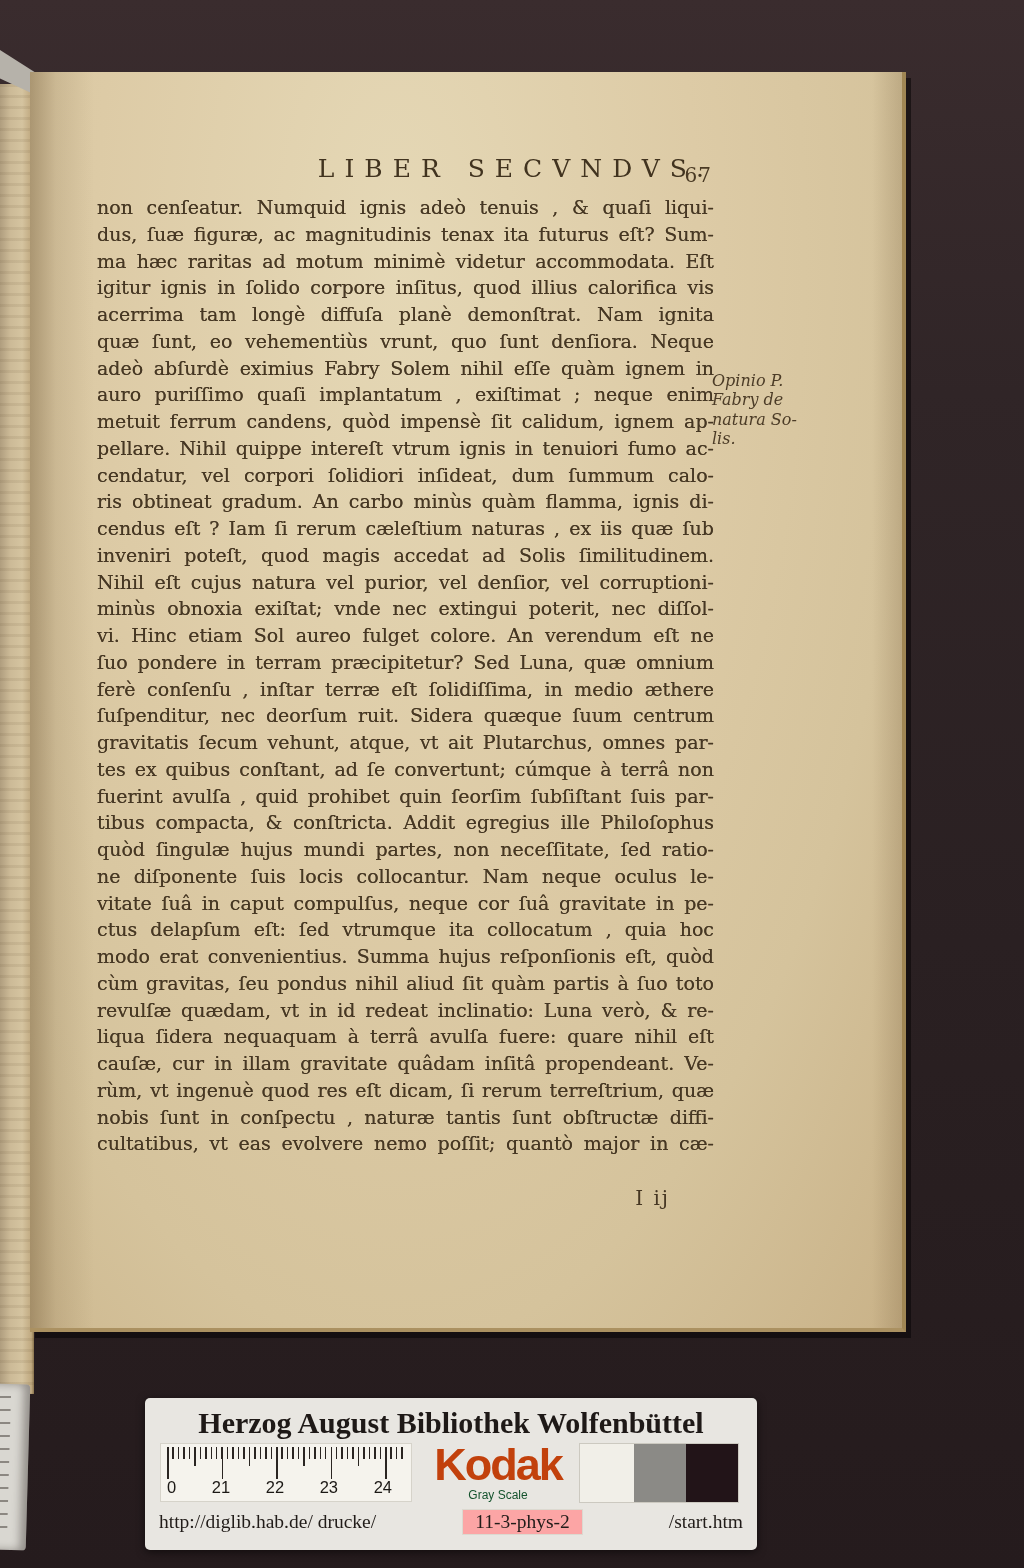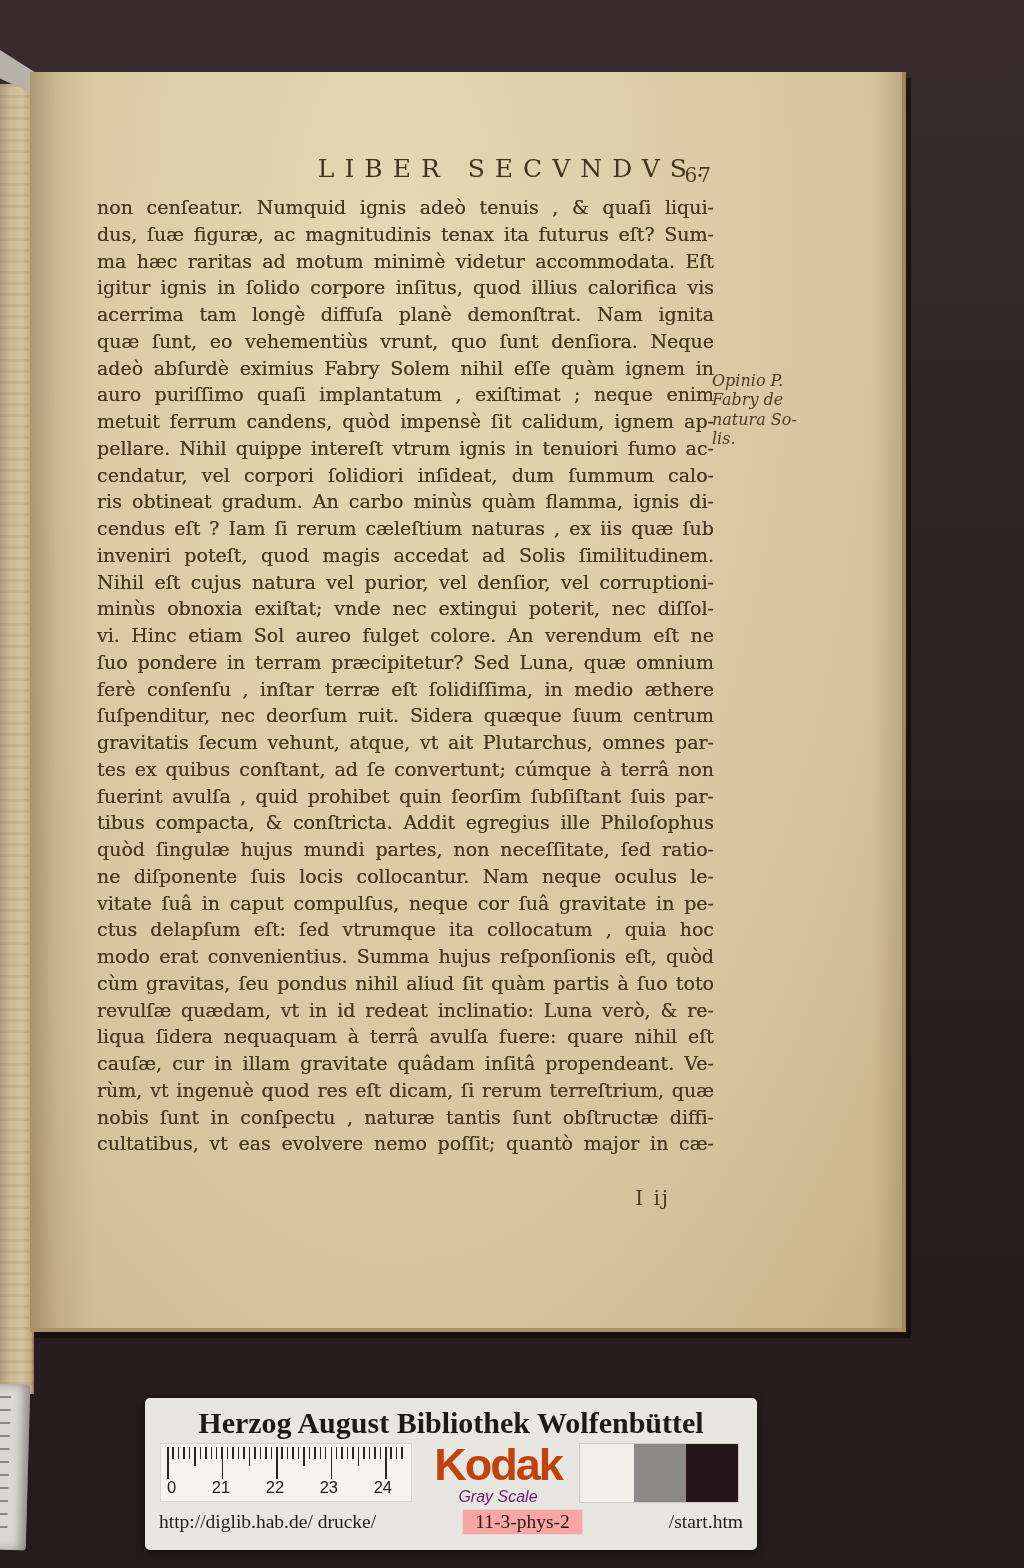--- a/index.html
+++ b/index.html
@@ -90,21 +90,21 @@
   .ticks.major  { height:32px; background:repeating-linear-gradient(90deg,#2a2522 0 1.8px, rgba(0,0,0,0) 1.8px 54.5px); width:220px; }
   .ruler-numbers {
     position:absolute; left:6px; top:34px; width:225px; display:flex; justify-content:space-between;
     font-family:"Liberation Sans", sans-serif; font-size:16.5px; color:#1b1815;
   }
   .kodak-block { flex:none; width:148px; margin-left:13px; text-align:center; }
   .kodak-word {
     font-family:"Liberation Sans", sans-serif; font-weight:bold; font-size:45px;
     letter-spacing:-2px; color:#c2410c; line-height:.95;
   }
-  .kodak-sub { font-family:"Liberation Sans", sans-serif; font-size:16px; color:#701a75; margin-top:1px;font-style:italic; }
+  .kodak-sub { font-family:"Liberation Sans", sans-serif; font-size:12px; color:#14532d; margin-top:1px; }
   .patches { flex:none; display:flex; height:58px; margin-left:8px; box-shadow:0 0 0 1px #ccc9c0; }
   .patch { height:100%; }
   .patch.white { width:54px; background:#f1efe8; }
   .patch.gray  { width:52px; background:#8b8a86; }
   .patch.black { width:52px; background:#221418; }
   .label-bottom {
     display:flex; justify-content:space-between; align-items:center; margin-top:6px;
     font-family:"Liberation Serif", serif; font-size:19.5px; color:#211c19;
   }
   .label-shelf { background:#fca5a5; box-shadow:0 0 0 1px #dcd9d0; padding:1px 12px; }

